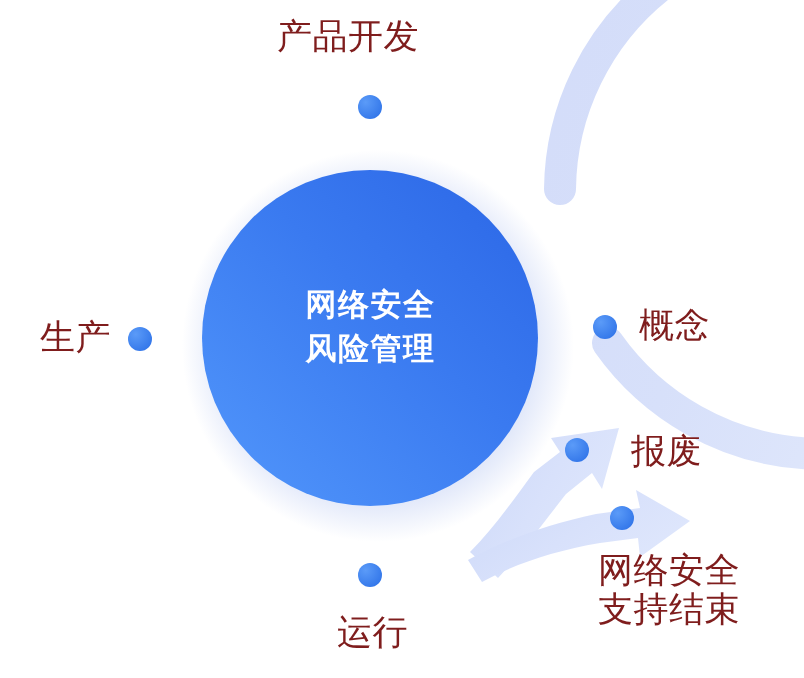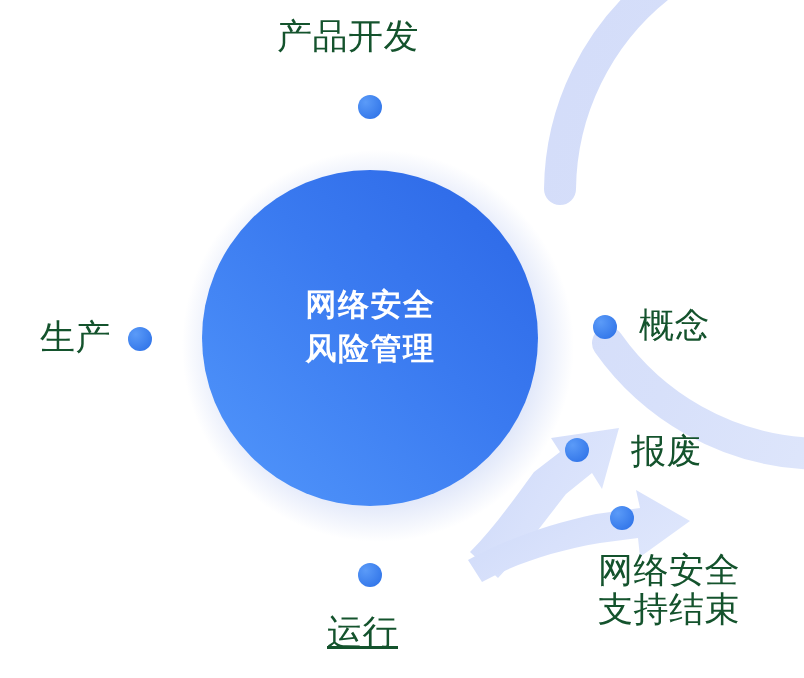--- a/index.html
+++ b/index.html
@@ -22,21 +22,21 @@
   #lifecycle-svg {
     position: absolute;
     left: 0;
     top: 0;
     width: 804px;
     height: 678px;
     display: block;
   }
   .node-label {
     position: absolute;
-    color: #14532d;
+    color: #7f1d1d;
     font-size: 35px;
     line-height: 1.12;
     font-weight: 400;
     white-space: pre;
     letter-spacing: 0.5px;
   }
   .center-text {
     position: absolute;
     left: 203px;
     top: 283px;
@@ -49,21 +49,21 @@
     letter-spacing: 1.5px;
     white-space: pre-line;
     pointer-events: none;
   }
   
   #label-product-development { left: 277px; top: 16px; }
   #label-concept            { left: 639px; top: 305px; }
   #label-decommission       { left: 631px; top: 431px; }
   #label-eocs              { left: 598px; top: 550px; text-align: left; }
   #label-production         { left: 12px;  top: 317px; margin-left: 28px; }
-  #label-operation          { left: 327px; top: 612px; text-decoration: underline; }
+  #label-operation          { left: 337px; top: 612px; }
 </style>
 </head>
 <body>
 
 <div id="diagram-root">
 
   <svg id="lifecycle-svg" viewBox="0 0 804 678">
     <defs>
 
       <linearGradient id="gradCircle" x1="1" y1="0" x2="0.05" y2="1">

